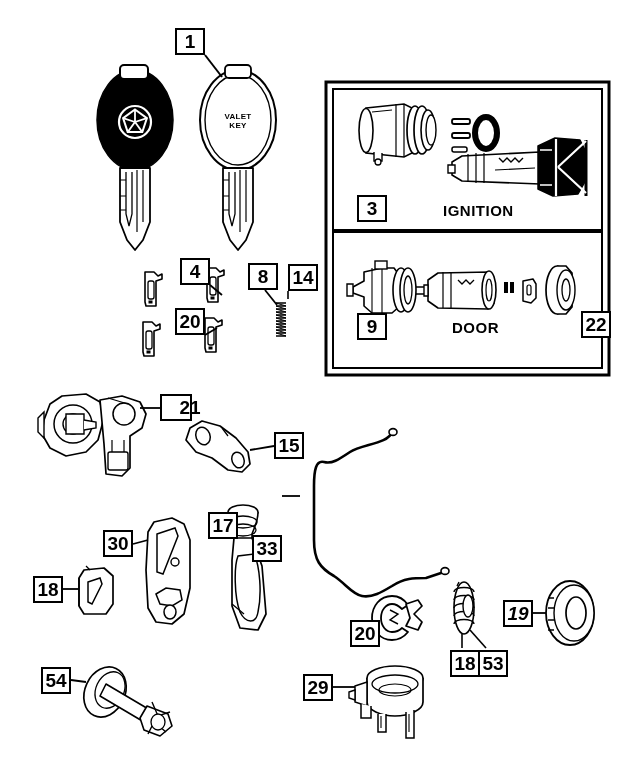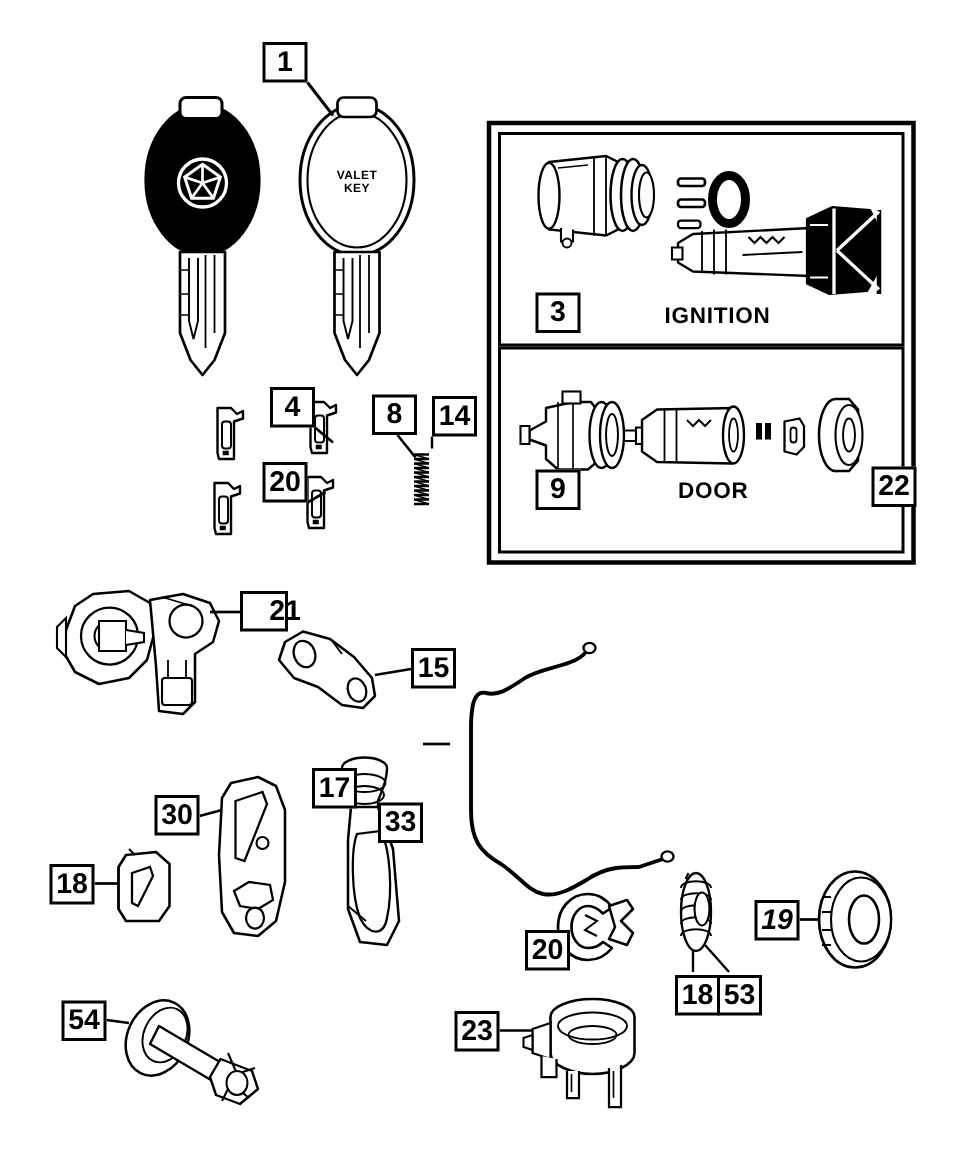--- a/index.html
+++ b/index.html
@@ -310,16 +310,16 @@
   <div class="callout sz-std" style="left:450px;top:650px;">18</div>
   <div class="callout sz-std" style="left:183px;top:512px;margin-left:25px;">17</div>
   <div class="callout sz-std" style="left:33px;top:576px;">18</div>
   <div class="callout sz-std" style="left:503px;top:600px;font-style:italic;">19</div>
   <div class="callout sz-std" style="left:350px;top:620px;">20</div>
   <div class="callout sz-std" style="left:160px;top:394px;padding-left:28px;">21</div>
   <div class="callout sz-std" style="left:551px;top:311px;margin-left:30px;">22</div>
   <div class="callout sz-std" style="left:103px;top:530px;">30</div>
   <div class="callout sz-std" style="left:478px;top:650px;">53</div>
   <div class="callout sz-std" style="left:252px;top:495px;margin-top:40px;">33</div>
-  <div class="callout sz-std" style="left:303px;top:674px;">23</div>
+  <div class="callout sz-std" style="left:303px;top:674px;">29</div>
   <div class="callout sz-std" style="left:41px;top:667px;">54</div>
 
 </div>
 
 </body></html>

